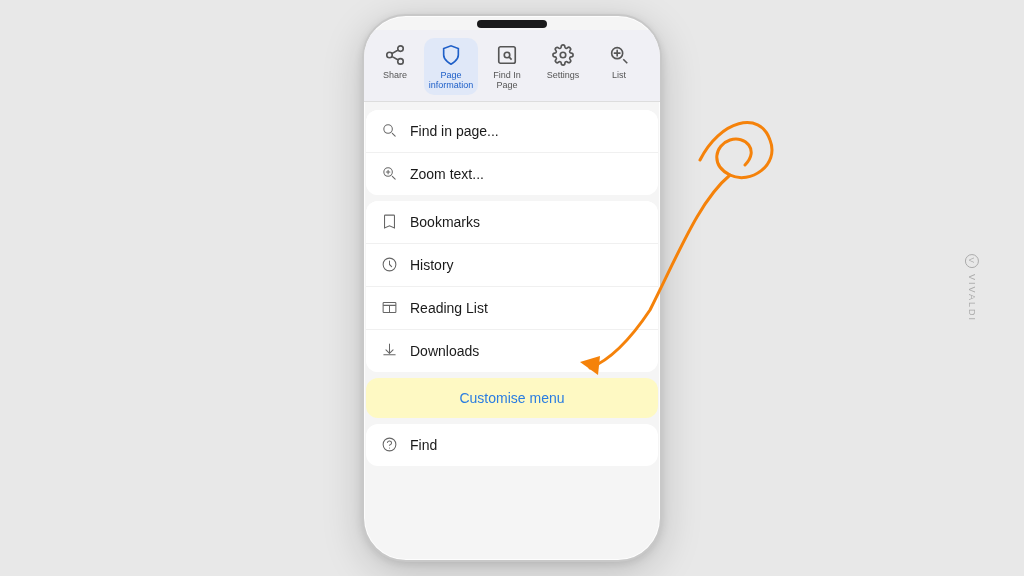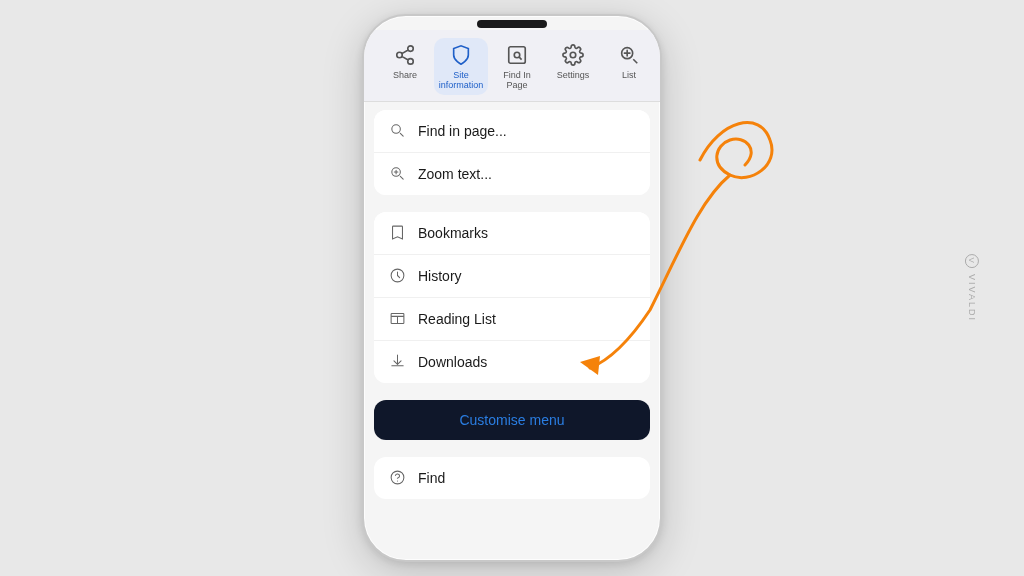--- a/index.html
+++ b/index.html
@@ -76,21 +76,21 @@
       background: #1a1a1a;
       border-radius: 20px;
     }
 
     
     .toolbar-strip {
       width: 100%;
       background: #f0f0f5;
       padding: 8px 4px 6px 4px;
       display: flex;
-      justify-content: flex-end;
+      justify-content: flex-start;
       gap: 2px;
       border-bottom: 1px solid #ddd;
     }
 
     .toolbar-item {
       display: flex;
       flex-direction: column;
       align-items: center;
       gap: 3px;
       width: 54px;
@@ -124,24 +124,24 @@
 
     .toolbar-item.active .toolbar-label {
       color: #2060c8;
     }
 
     
     .menu-container {
       width: 100%;
       flex: 1;
       overflow-y: auto;
-      padding: 8px 10px;
+      padding: 8px 2px;
       display: flex;
       flex-direction: column;
-      gap: 17px;
+      gap: 6px;
     }
 
     .menu-group {
       background: #fff;
       border-radius: 12px;
       overflow: hidden;
     }
 
     .menu-item {
       display: flex;
@@ -177,21 +177,21 @@
       font-size: 14px;
       color: #1a1a1a;
       font-weight: 400;
     }
 
     .menu-item-customise {
       display: flex;
       align-items: center;
       justify-content: center;
       padding: 12px;
-      background: #0f172a;
+      background: #fef9c3;
       border-radius: 12px;
     }
 
     .menu-item-customise .label {
       font-size: 14px;
       color: #2a7de1;
       font-weight: 400;
     }
 
     
@@ -223,21 +223,21 @@
       </div>
       <span class="toolbar-label">Share</span>
     </div>
 
     <div class="toolbar-item active">
       <div class="toolbar-icon">
         <svg viewBox="0 0 24 24" fill="none" stroke="#2060c8" stroke-width="1.8">
           <path d="M12 22s8-4 8-10V5l-8-3-8 3v7c0 6 8 10 8 10z"></path>
         </svg>
       </div>
-      <span class="toolbar-label" style="color:#2060c8;">Site information</span>
+      <span class="toolbar-label" style="color:#2060c8;">Page information</span>
     </div>
 
     <div class="toolbar-item">
       <div class="toolbar-icon">
         <svg viewBox="0 0 24 24" fill="none" stroke="#555" stroke-width="1.8">
           <rect x="3" y="3" width="18" height="18" rx="2"></rect>
           <circle cx="12" cy="12" r="3"></circle>
           <path d="M14.12 14.12L17 17"></path>
         </svg>
       </div>

